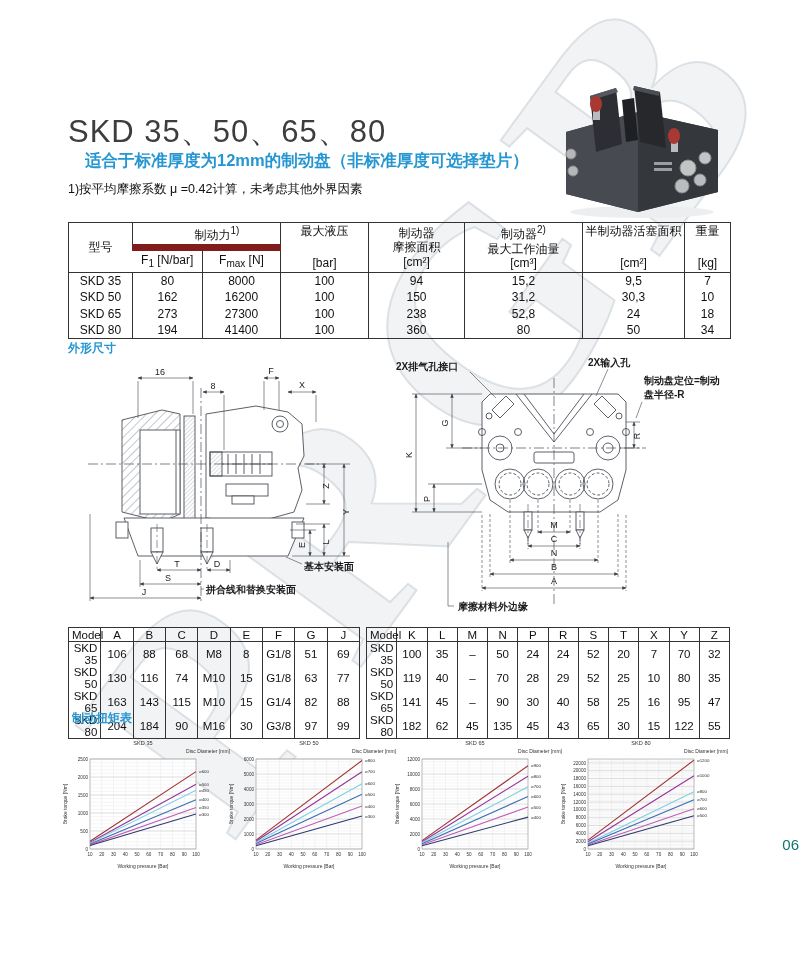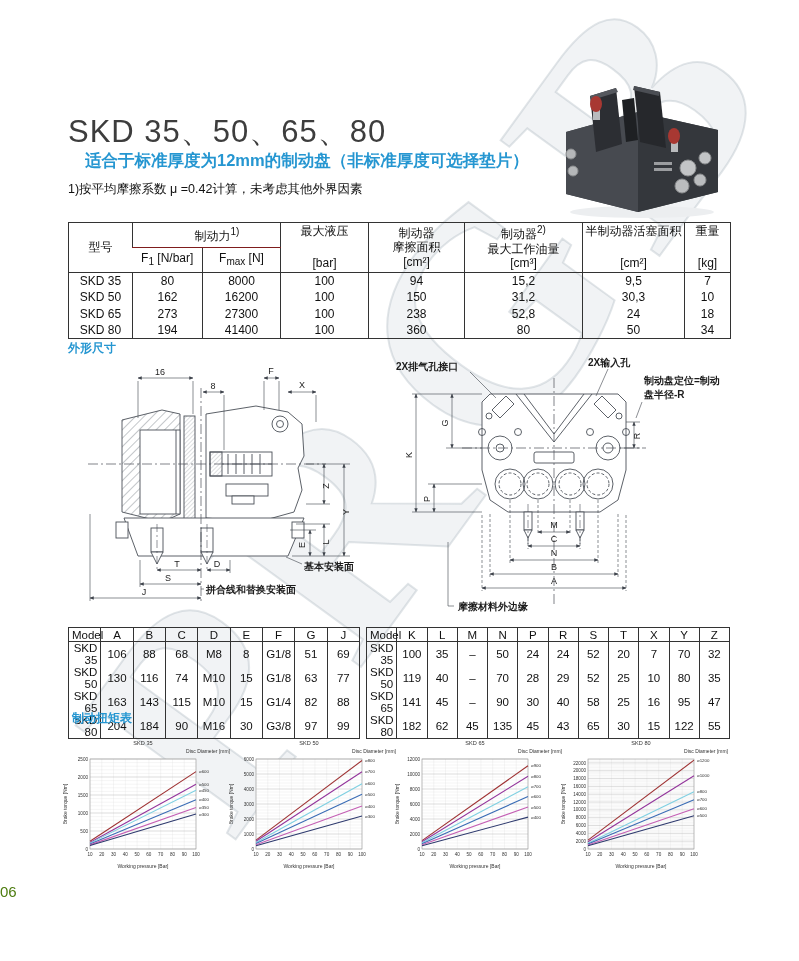--- a/index.html
+++ b/index.html
@@ -18,37 +18,37 @@
   .photo { left:538px; top:70px; width:208px; height:152px; }
   .h-blue { font-size:12px; font-weight:bold; color:#2596d1; }
   .h-dim { left:68px; top:340px; }
   .h-torque { left:72px; top:710px; }
 
   table.spec { left:68px; top:222px; width:662px; border-collapse:collapse; font-size:12px;
                text-align:center; color:#111; border:1.5px solid #333; table-layout:fixed; }
   table.spec th, table.spec td { border-left:1px solid #333; padding:1px 2px; font-weight:normal; line-height:1.2; }
   table.spec th:first-child, table.spec td:first-child { border-left:none; }
   table.spec thead { border-bottom:1.5px solid #333; }
-  table.spec thead th.grp { border-bottom:1px solid #7f1d1d;padding-left:23px; }
+  table.spec thead th.grp { border-bottom:7px solid #7f1d1d;padding-left:23px; }
   table.spec thead th { vertical-align:middle; }
   table.spec td { height:16px; }
   table.spec .unit { margin-top:18px; }
 
   table.dim { border-collapse:collapse; font-size:11.5px; color:#111; border:1.5px solid #333;
               table-layout:fixed; text-align:center; }
   table.dim th, table.dim td { border-left:1px solid #333; padding:0 3px; height:14px; font-weight:normal; }
   table.dim th:first-child, table.dim td:first-child { border-left:none; text-align:right; }
   table.dim thead { border-bottom:1px solid #333; }
   #dim-left { left:68px; top:627px; width:292px; }
   #dim-right { left:366px; top:627px; width:364px; }
 
   .chart { position:absolute; top:737px; width:172px; height:148px; }
   .c0 { left:60px; } .c1 { left:226px; } .c2 { left:392px; } .c3 { left:558px; }
 
-  .pageno { left:0; right:0; top:883px; text-align:left; font-size:15px; color:#4d7c0f; }
+  .pageno { left:0; right:0; top:836px; text-align:right; font-size:15px; color:#0f766e; }
 
   svg text { font-family:"Liberation Sans", sans-serif; }
   .dtext { font-size:9px; fill:#1c1c1c; }
   .dlabel { font-size:10px; font-weight:bold; fill:#1c1c1c; }
 </style>
 </head>
 <body>
 
 <div class="page">
   <div class="watermark">PRGB</div>

